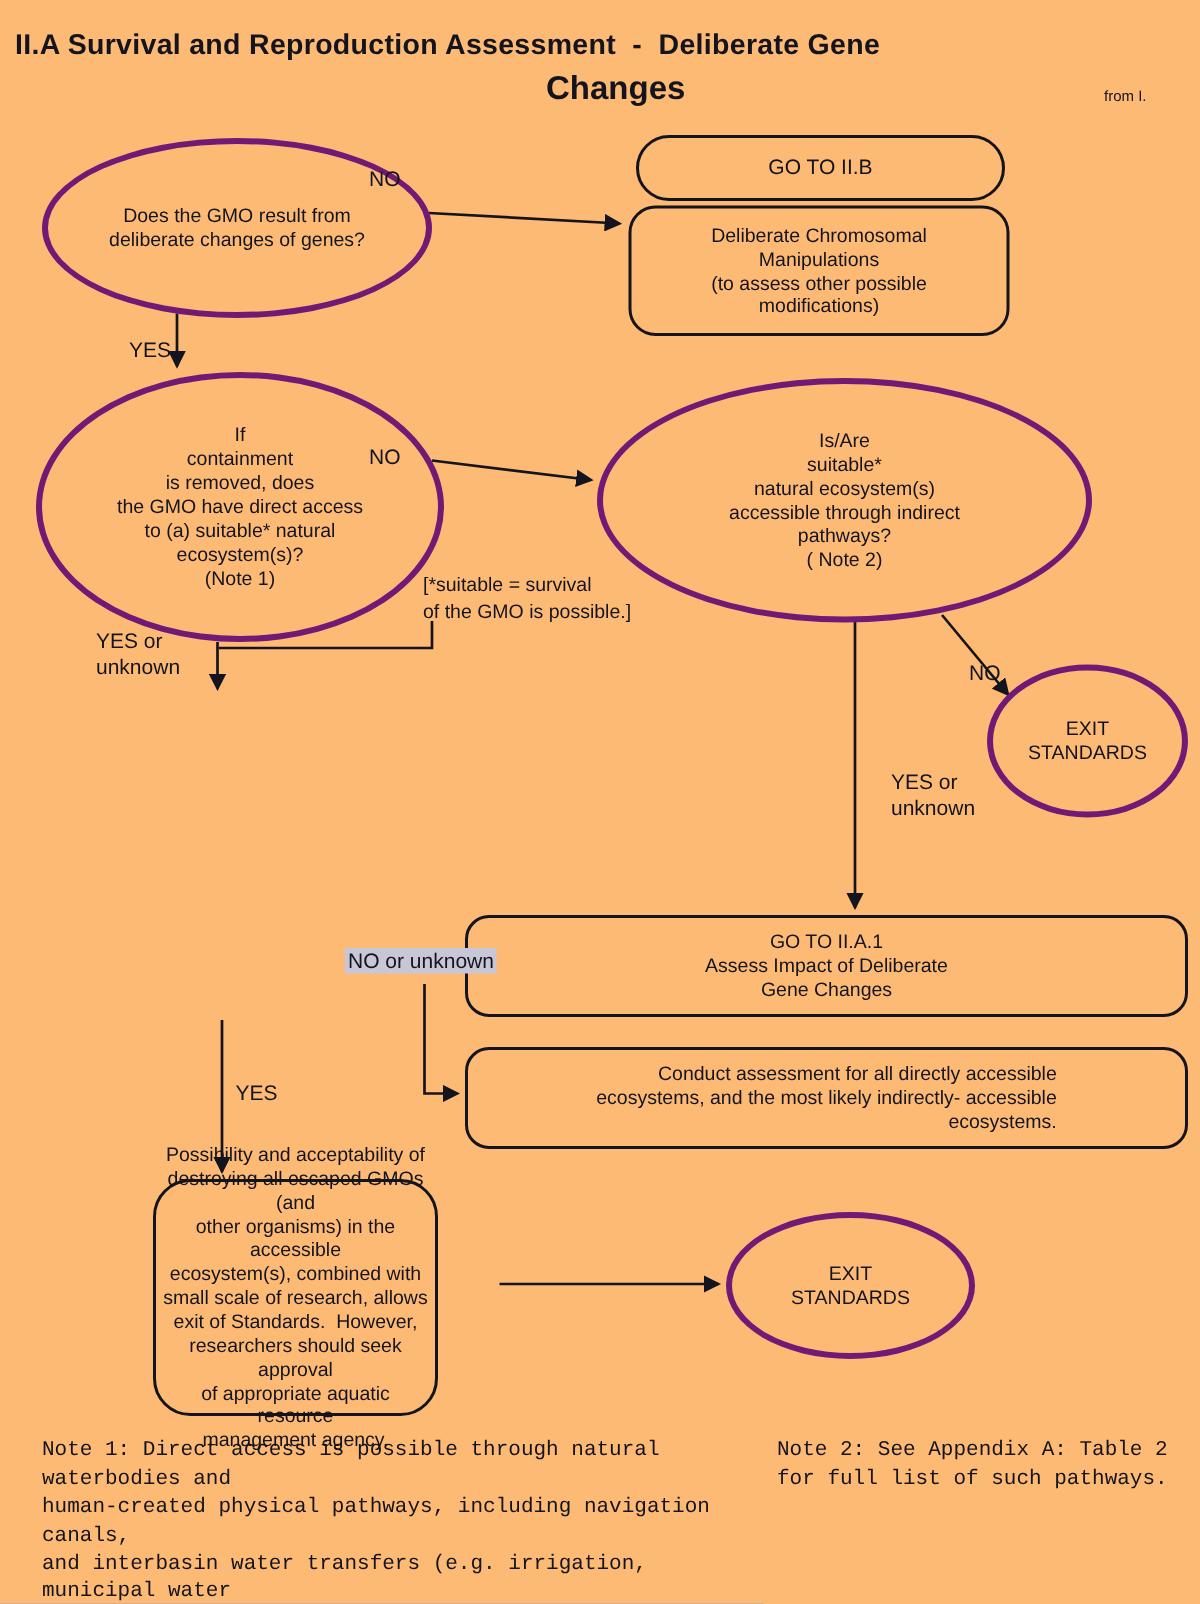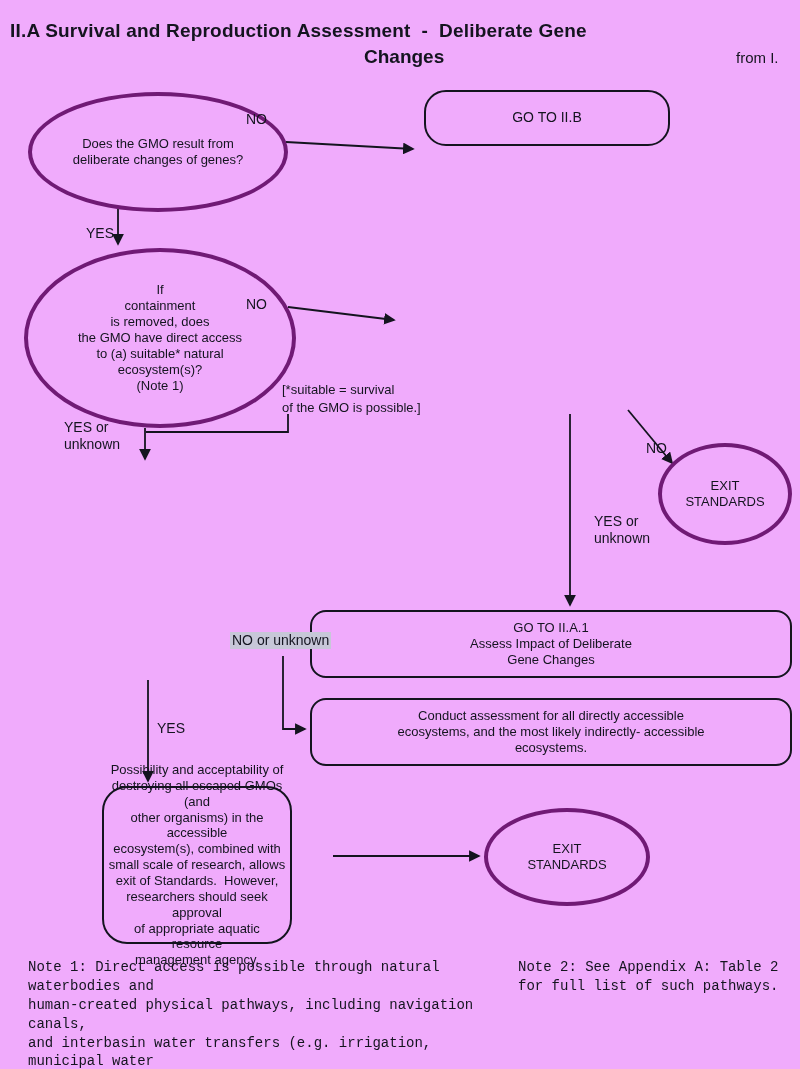--- a/index.html
+++ b/index.html
@@ -1,51 +1,51 @@
 <!DOCTYPE html>
 <html><head>
 <meta charset="utf-8">
 <style>
   * { margin:0; padding:0; box-sizing:border-box; }
   html,body { background:#a9a9bc; }
   .page {
     position:relative; width:800px; height:1069px; margin:0 auto;
-    background:#f0abfc; color:#14141f; overflow:hidden;
+    background:#fdba74; color:#14141f; overflow:hidden;
     font-family:"Liberation Sans", sans-serif;
   }
   .title1 { position:absolute; left:10px; top:20px; font-size:19px; font-weight:bold; white-space:pre-wrap; letter-spacing:.2px; }
-  .title2 { position:absolute; left:364px; top:46px; font-size:19px; font-weight:bold; }
-  .from   { position:absolute; left:736px; top:49px; font-size:15px; }
+  .title2 { position:absolute; left:364px; top:46px; font-size:22px; font-weight:bold; }
+  .from   { position:absolute; left:736px; top:59px; font-size:10px; }
 
   .node {
     position:absolute; display:flex; align-items:center; justify-content:center;
     text-align:center; white-space:pre-wrap; font-size:13px; line-height:1.22;
     padding:4px;
   }
   .ellipse { border:4px solid #701a75; border-radius:50%; }
   .rbox    { border:2px solid #14141f; }
 
   .label { position:absolute; white-space:pre-wrap; font-size:14px; line-height:1.2; }
   .footnote { position:absolute; left:282px; top:381px; font-size:13px; line-height:1.35; white-space:pre-wrap; }
   .note { position:absolute; font-size:14px; line-height:1.35; white-space:pre-wrap;font-family:Liberation Mono, monospace; }
 
   svg.connectors { position:absolute; left:0; top:0; }
   .arrow { fill:none; stroke:#14141f; stroke-width:1.8; marker-end:url(#ah); }
   .line  { fill:none; stroke:#14141f; stroke-width:1.8; }
 
   
   #n-q-genes       { left:28px;  top:92px;  width:260px; height:120px; }
-  #n-goto-iib      { left:424px; top:90px;  width:246px; height:56px;  border-radius:22px; font-size:14px; }
+  #n-goto-iib      { left:424px; top:90px;  width:246px; height:44px;  border-radius:22px; font-size:14px; }
   #n-chromosomal   { left:419px; top:137px; width:254px; height:87px;  border-radius:18px; }
   #n-q-containment { left:24px;  top:248px; width:272px; height:180px; }
   #n-q-indirect    { left:398px; top:252px; width:330px; height:163px; }
   #n-q-isolated    { left:12px;  top:462px; width:342px; height:220px; }
   #n-exit-top      { left:658px; top:443px; width:134px; height:102px; }
   #n-goto-iia1     { left:310px; top:610px; width:482px; height:68px;  border-radius:16px; }
-  #n-conduct       { left:310px; top:698px; width:482px; height:68px;  border-radius:16px; }
+  #n-conduct       { left:310px; top:698px; width:482px; height:68px;  border-radius:16px;text-align:right; }
   #n-possibility   { left:102px; top:786px; width:190px; height:158px; border-radius:25px; }
   #n-exit-bottom   { left:484px; top:808px; width:166px; height:98px;  }
 
   #l-no1  { left:246px; top:111px; }
   #l-yes1 { left:86px;  top:225px; }
   #l-no2  { left:246px; top:296px; }
   #l-yesunk-left  { left:64px;  top:419px; }
   #l-no3  { left:646px; top:440px; }
   #l-yesunk-right { left:594px; top:513px; }
   #l-nounk { left:230px; top:632px; background:#c7c7d8; padding:0 2px; }
@@ -77,27 +77,37 @@
     <path class="arrow" d="M333,856 L479,856"></path>
   </svg>
 
   <div class="title1">II.A Survival and Reproduction Assessment  -  Deliberate Gene</div>
   <div class="title2">Changes</div>
   <div class="from">from  I.</div>
 
   <div class="node ellipse" id="n-q-genes">Does the GMO result from
 deliberate changes of genes?</div>
   <div class="node rbox" id="n-goto-iib">GO TO II.B</div>
+  <div class="node rbox" id="n-chromosomal">Deliberate Chromosomal
+Manipulations
+(to assess other possible
+modifications)</div>
   <div class="node ellipse" id="n-q-containment">If
 containment
 is removed, does
 the GMO have direct access
 to (a) suitable* natural
 ecosystem(s)?
 (Note 1)</div>
+  <div class="node ellipse" id="n-q-indirect">Is/Are
+suitable*
+natural ecosystem(s)
+accessible through indirect
+pathways?
+( Note 2)</div>
   <div class="footnote">[*suitable = survival
 of the GMO is possible.]</div>
   <div class="node ellipse" id="n-exit-top">EXIT
 STANDARDS</div>
   <div class="node rbox" id="n-goto-iia1">GO TO II.A.1
 Assess Impact of Deliberate
 Gene Changes</div>
   <div class="node rbox" id="n-conduct">Conduct assessment for all directly accessible
 ecosystems, and the most likely indirectly- accessible
 ecosystems.</div>

